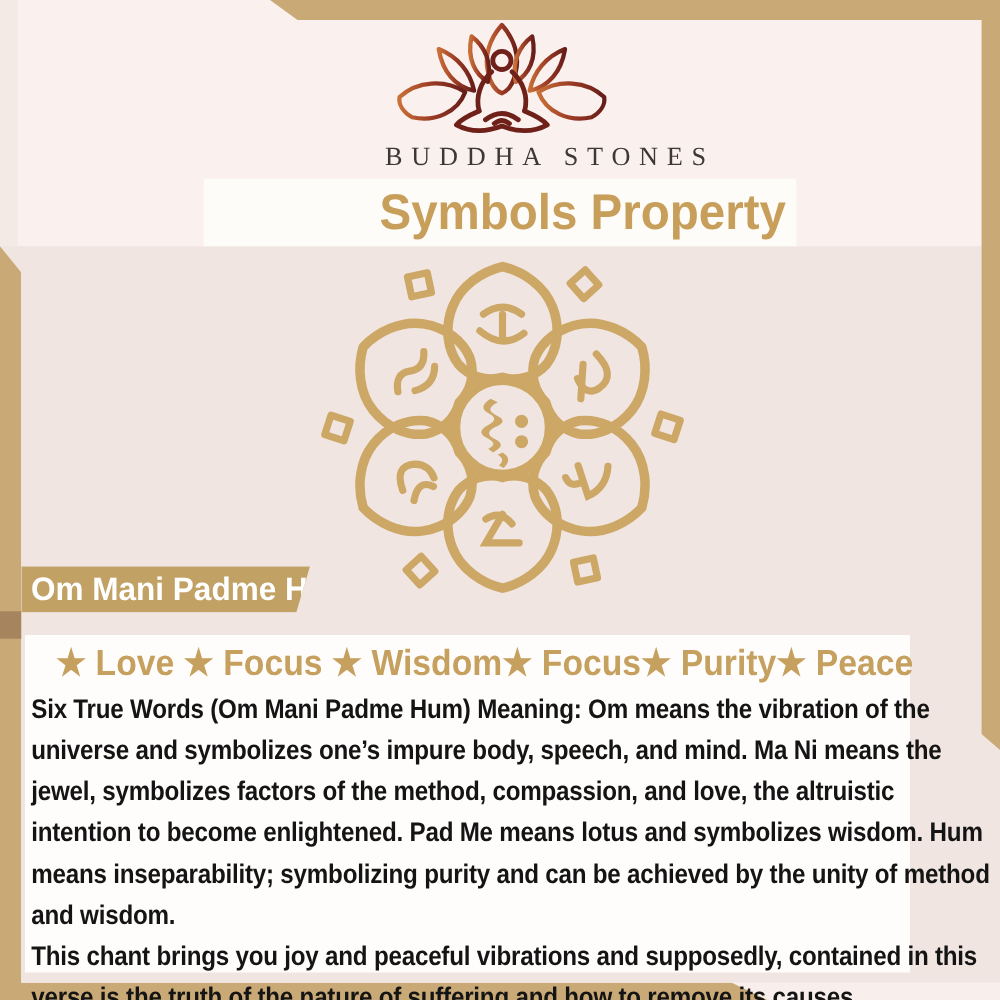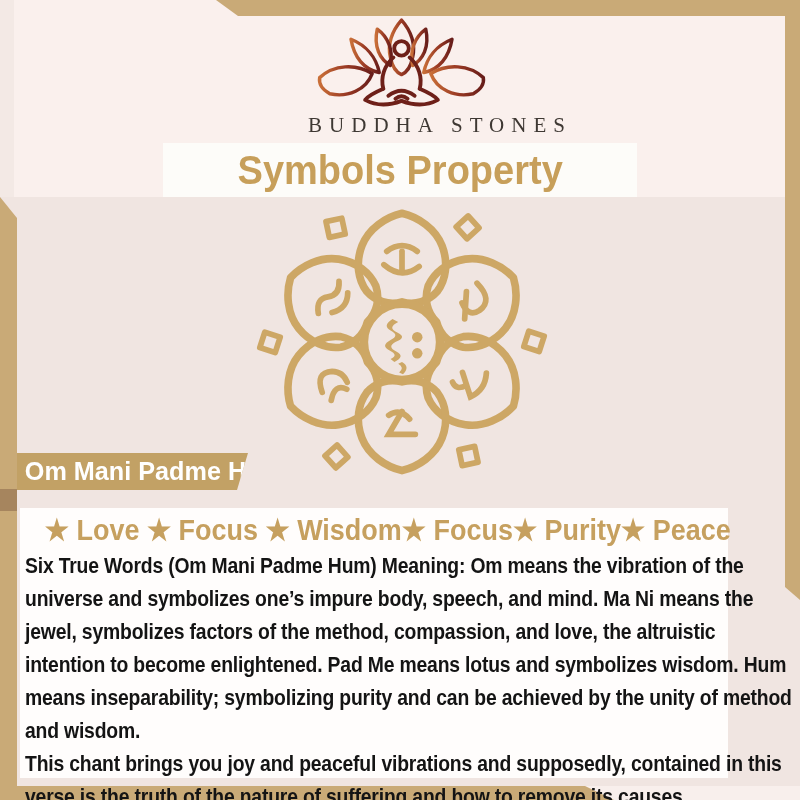--- a/index.html
+++ b/index.html
@@ -23,21 +23,21 @@
   .band-left-fold{position:absolute;left:0;top:489px;width:17px;height:22px;background:#a6855e;}
   .band-bottom{left:0;top:786px;width:614px;height:14px;
     clip-path:polygon(0 0,calc(100% - 29px) 0,100% 100%,0 100%);}
   
   .logo{position:absolute;left:314px;top:17px;width:175px;height:97px;}
   .brand{position:absolute;left:16px;top:113px;width:800px;text-align:center;
     font-family:"Liberation Serif",serif;font-size:21px;letter-spacing:7px;
     color:#3e3833;padding-left:24px;}
   
   .title-box{position:absolute;left:163px;top:143px;width:474px;height:54px;
-    background:#fdfcf9;display:flex;align-items:center;justify-content:center;}
+    background:#fdfcf9;display:flex;align-items:center;justify-content:flex-end;}
   .title-text{font-size:40px;font-weight:bold;color:#c79f5a;
     transform:scaleX(.95);white-space:nowrap;}
   
   .mandala{position:absolute;left:256px;top:198px;width:292px;height:284px;}
   
   .banner{position:absolute;left:17px;top:453px;width:231px;height:37px;
     background:#c2a165;clip-path:polygon(0 0,100% 0,calc(100% - 11px) 100%,0 100%);
     display:flex;align-items:center;}
   .banner-text{color:#ffffff;font-size:26px;font-weight:bold;padding-left:8px;
     transform:scaleX(.97);transform-origin:0 50%;white-space:nowrap;}

